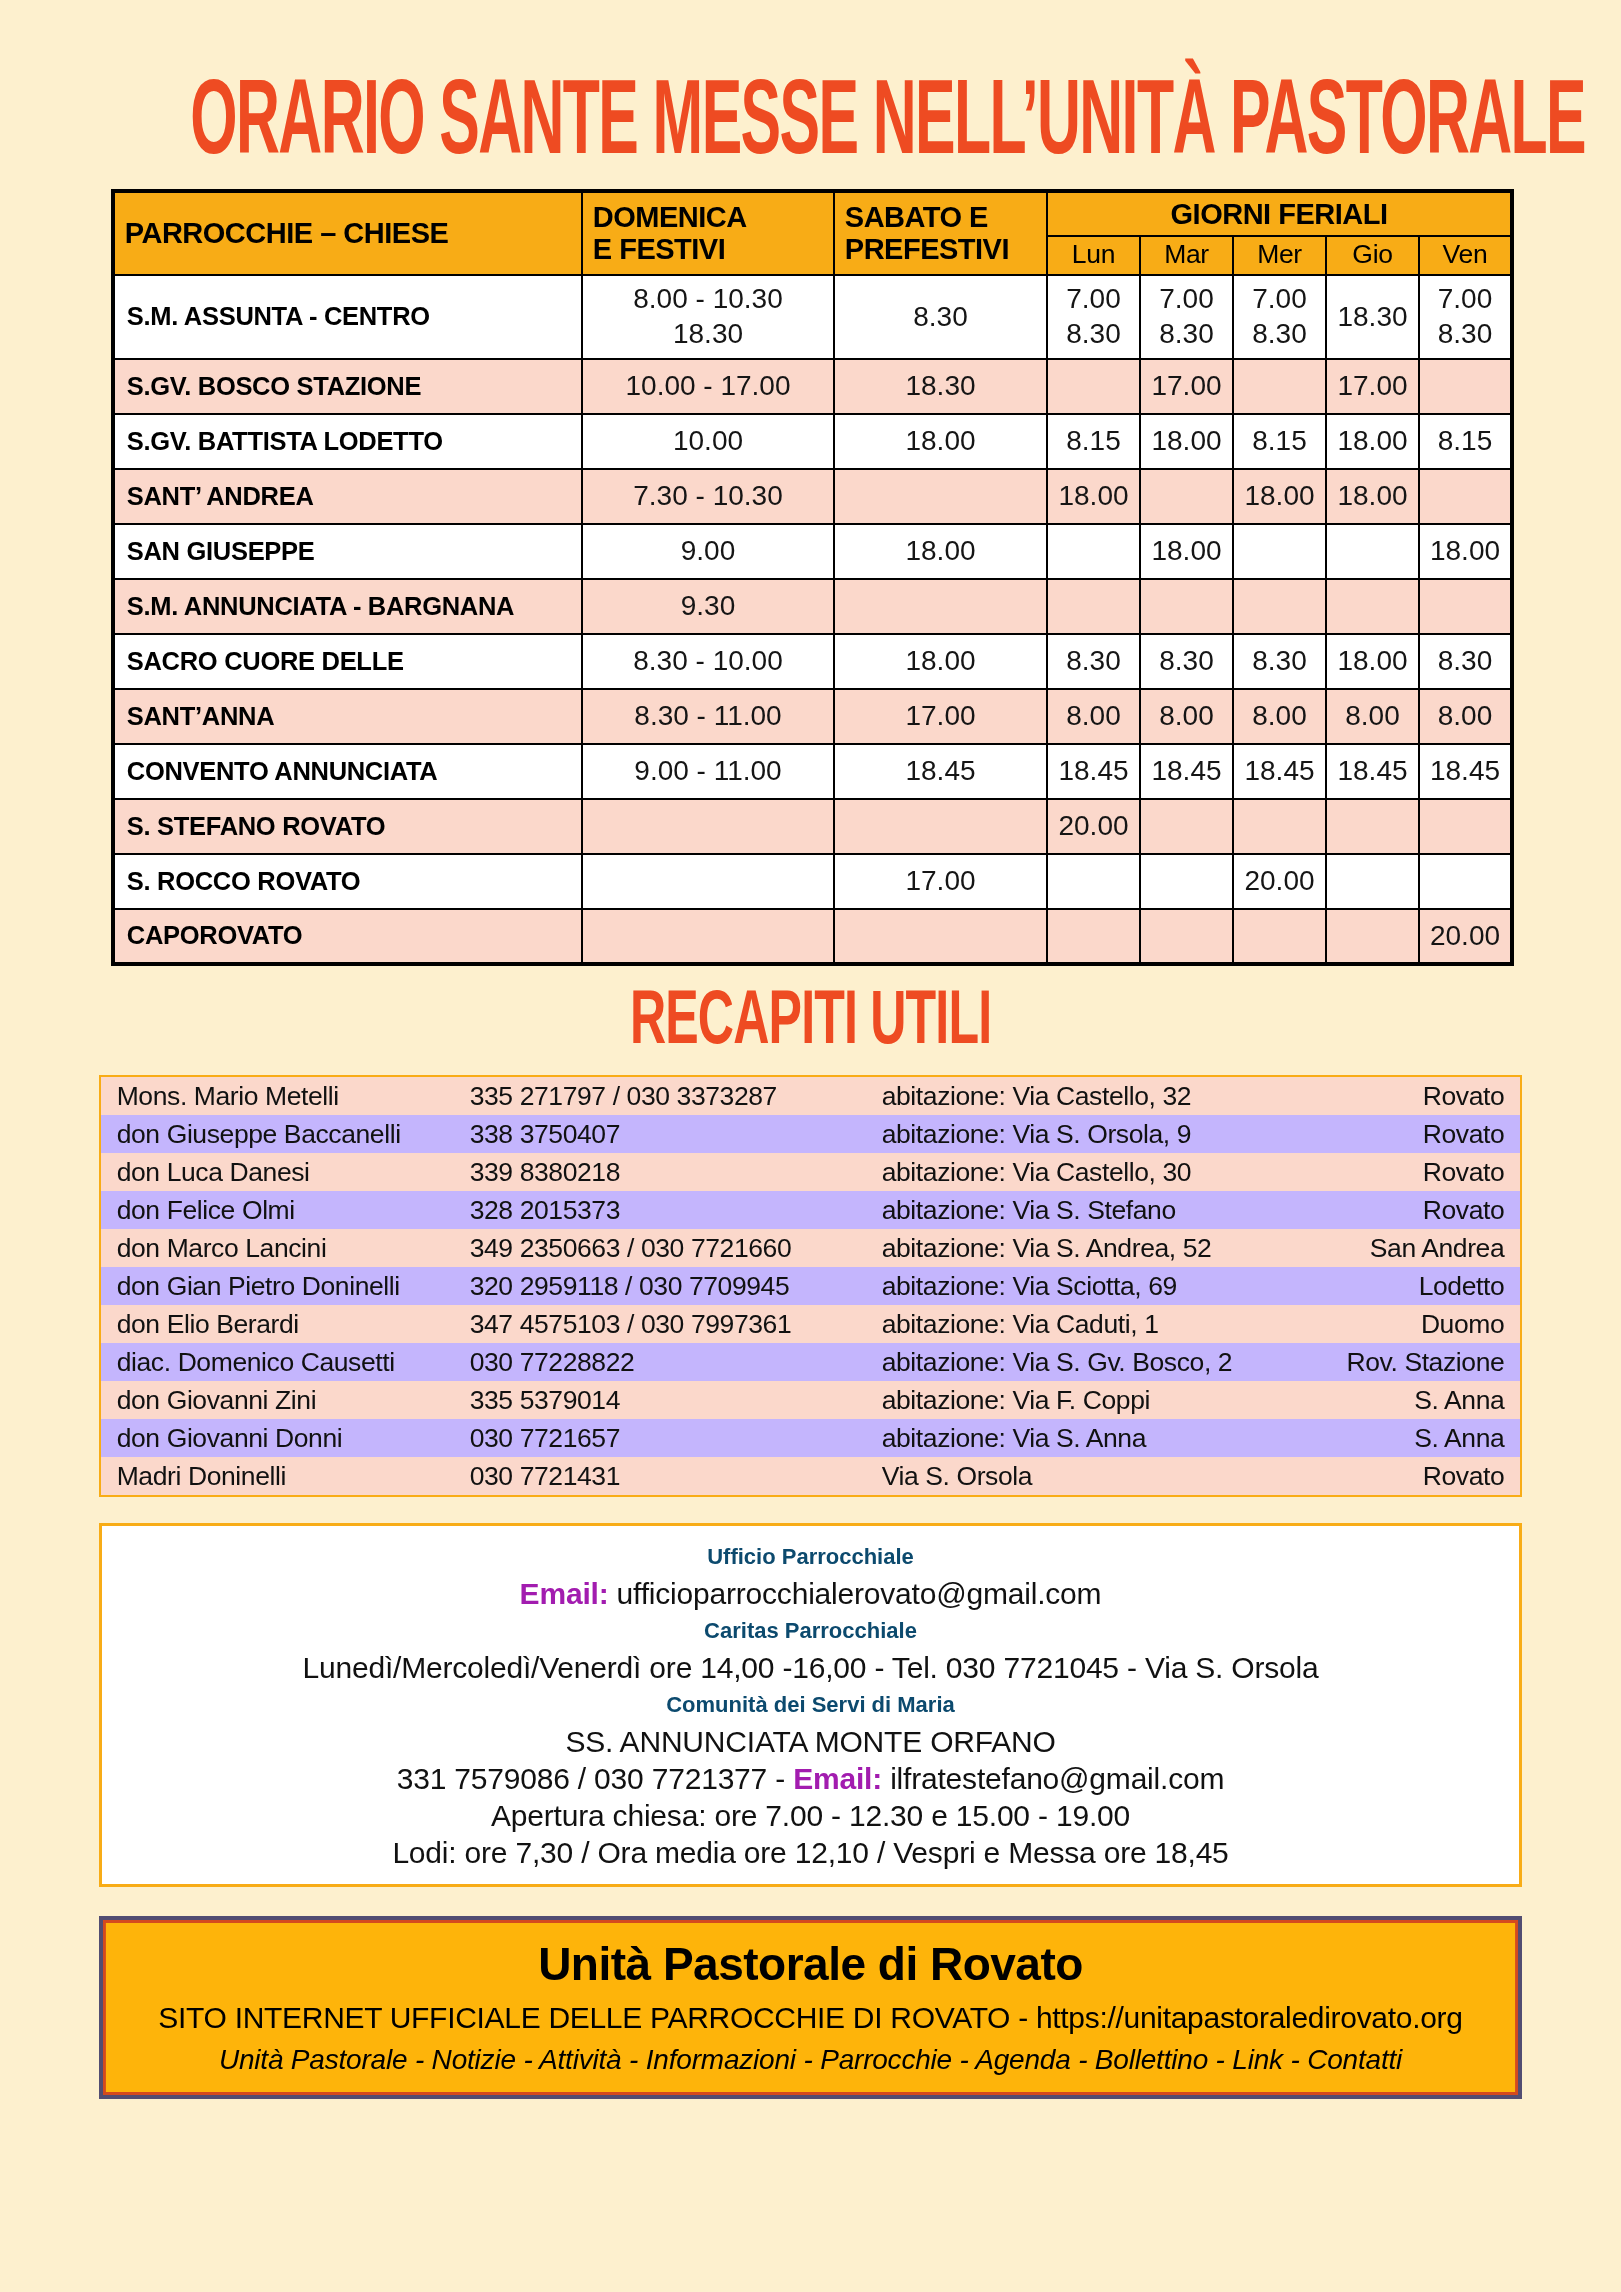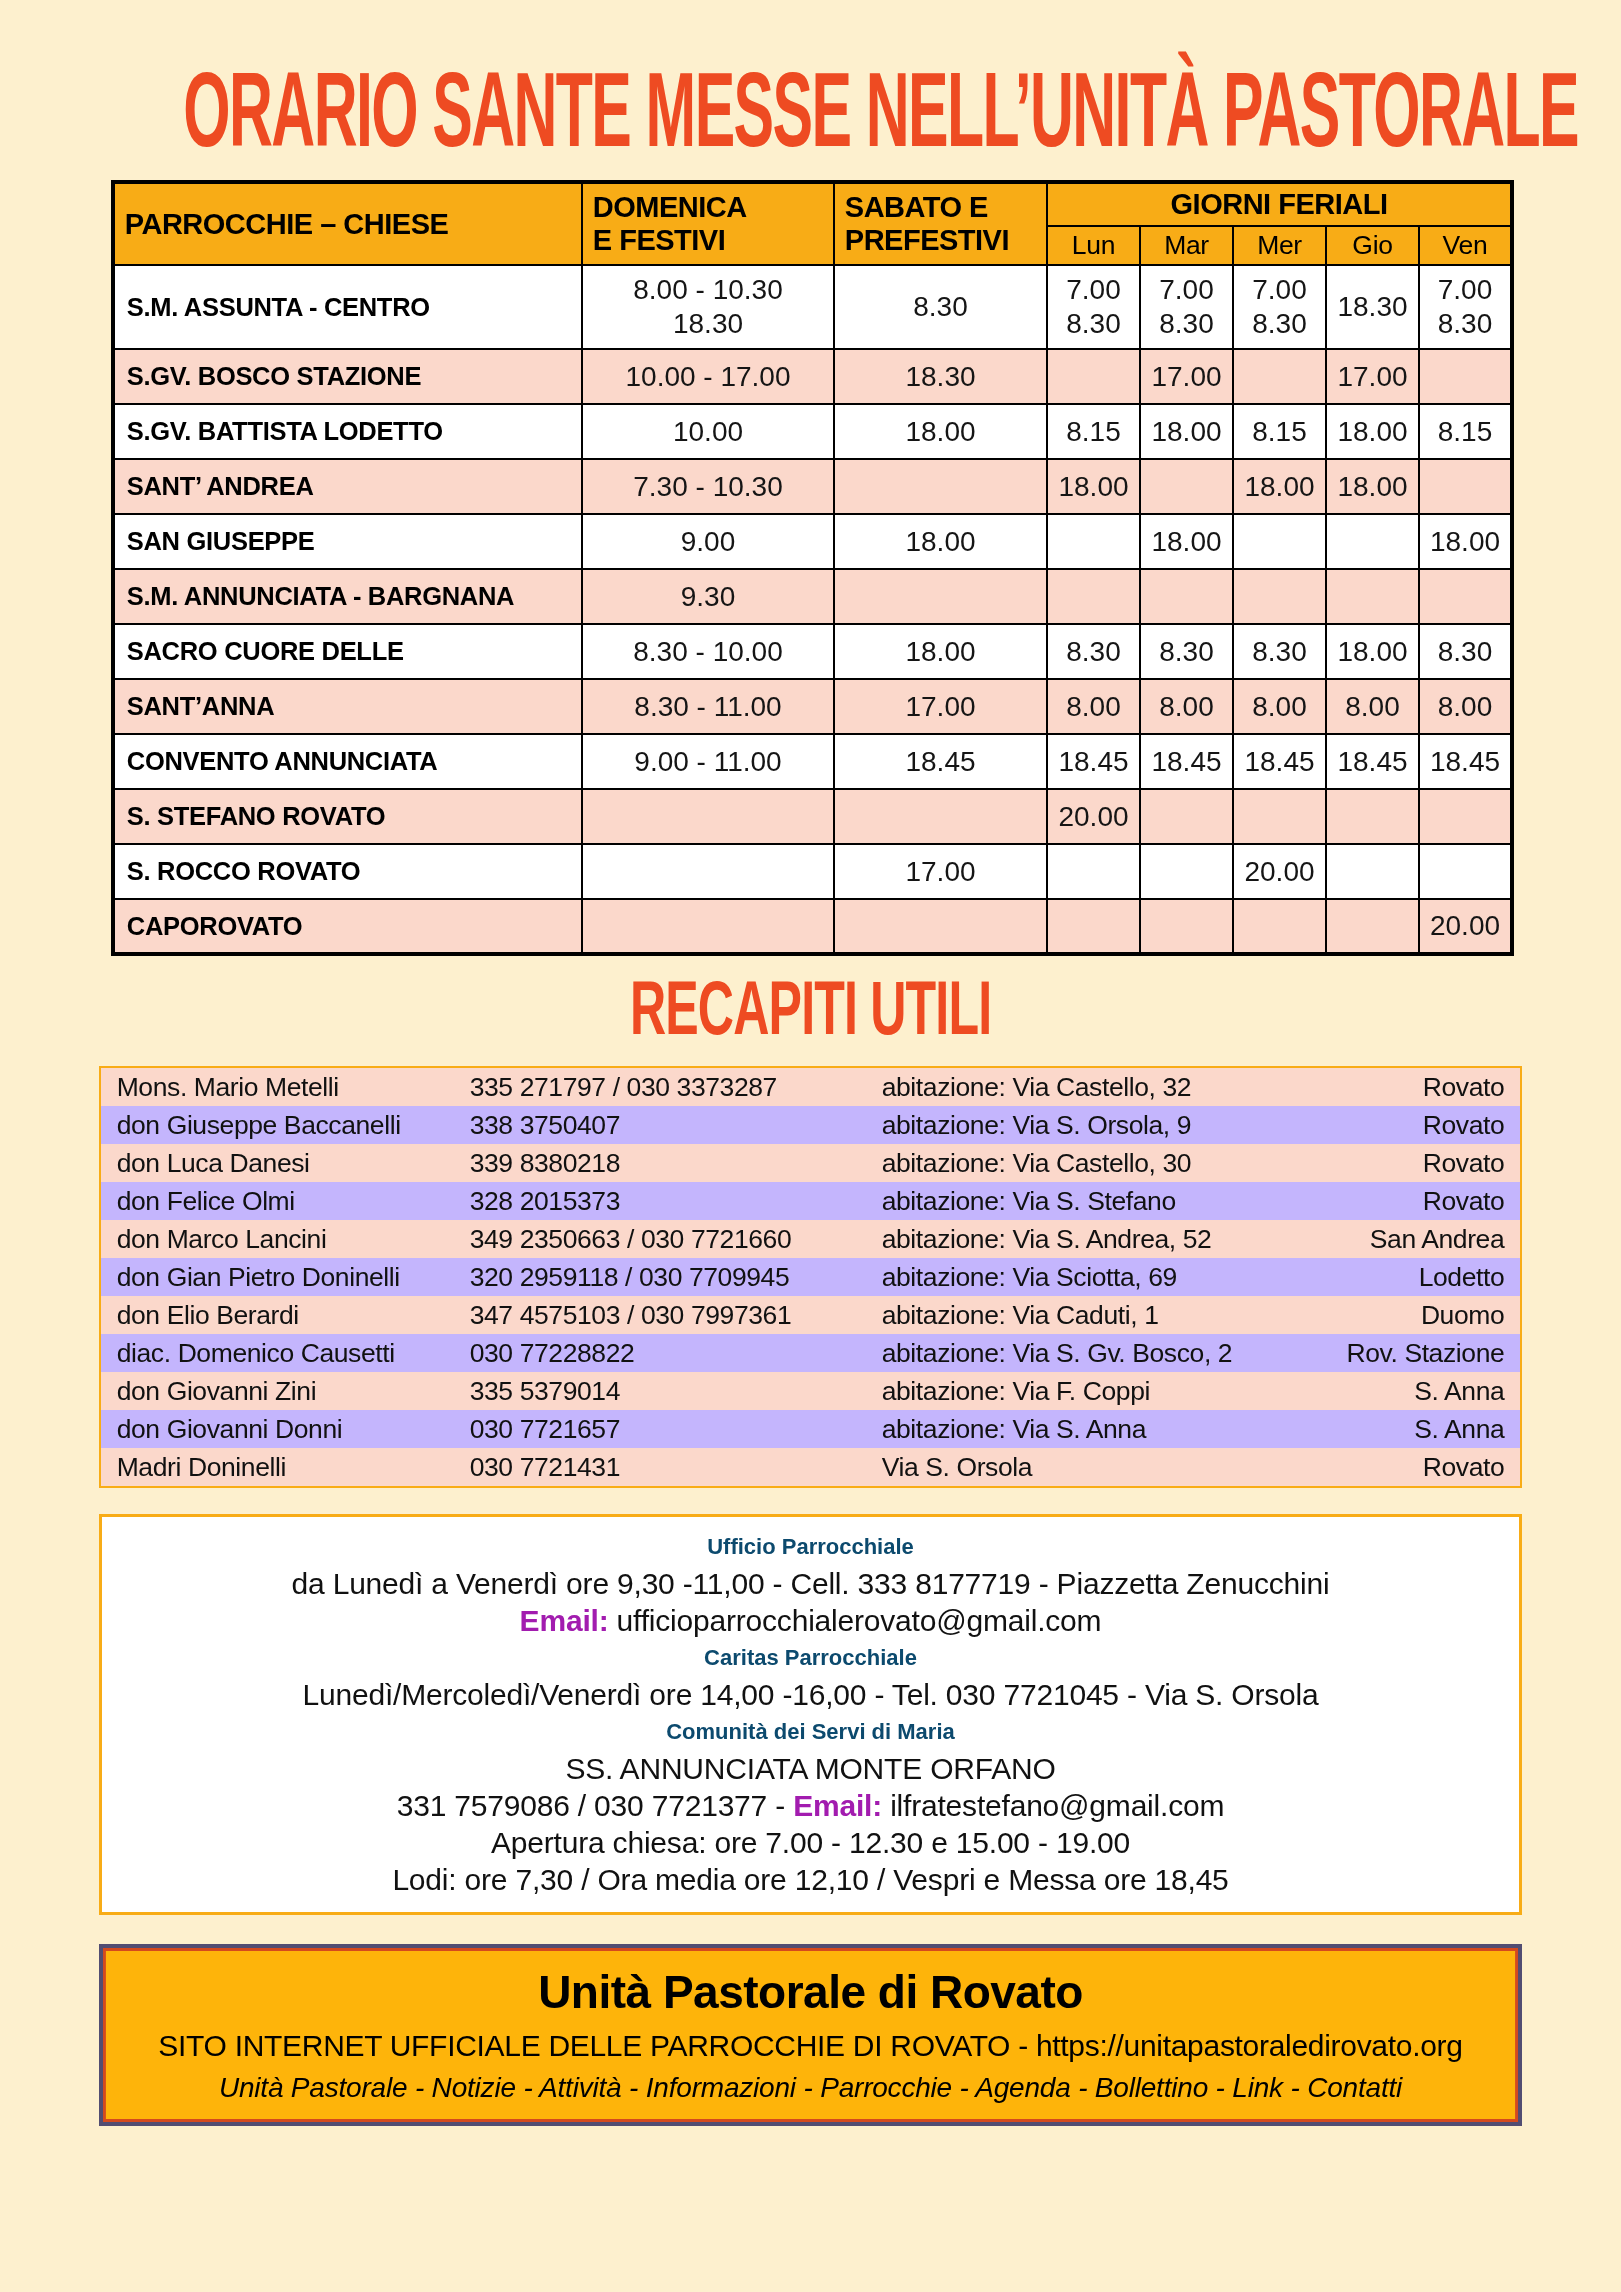--- a/index.html
+++ b/index.html
@@ -8,21 +8,21 @@
   body {
     width:1621px; height:2293px;
     background:#FDF0CE;
     font-family:"Liberation Sans", sans-serif;
     color:#000;
     overflow:hidden;
   }
   .page { width:1621px; height:2293px; position:relative; }
 
   
-  .big-title { text-align:center; margin:9px; padding-top:57px; height:157px; }
+  .big-title { text-align:center; margin:16px; padding-top:57px; height:157px; }
   .condensed-xl {
     display:inline-block;
     font-size:76px; font-weight:bold; letter-spacing:-2px;
     color:#EE4B22; white-space:nowrap;
     transform:scale(0.80,1.38); transform-origin:center center;
   }
   .section-title { text-align:center; margin:0; height:98px; padding-top:17.6px; }
   .condensed-lg {
     display:inline-block;
     font-size:59px; font-weight:bold; letter-spacing:-1px;
@@ -331,21 +331,20 @@
       <div class="contact-row pink">
         <div>Madri Doninelli</div>
         <div>030 7721431</div>
         <div>Via S. Orsola</div>
         <div class="c-town">Rovato</div>
       </div>
     </div>
 
   <div class="infobox">
       <div class="heading">Ufficio Parrocchiale</div>
-      <div class="line"><span>da Lunedì a Venerdì ore 9,30 -11,00 - Cell. 333 8177719 - Piazzetta Zenucchini</span></div>
       <div class="line"><b>Email:</b><span> ufficioparrocchialerovato@gmail.com</span></div>
       <div class="heading">Caritas Parrocchiale</div>
       <div class="line"><span>Lunedì/Mercoledì/Venerdì ore 14,00 -16,00 - Tel. 030 7721045 - Via S. Orsola</span></div>
       <div class="heading">Comunità dei Servi di Maria</div>
       <div class="line"><span>SS. ANNUNCIATA MONTE ORFANO</span></div>
       <div class="line"><span>331 7579086 / 030 7721377 - </span><b>Email:</b><span> ilfratestefano@gmail.com</span></div>
       <div class="line"><span>Apertura chiesa: ore 7.00 - 12.30 e 15.00 - 19.00</span></div>
       <div class="line"><span>Lodi: ore 7,30 / Ora media ore 12,10 / Vespri e Messa ore 18,45</span></div>
     </div>
 

